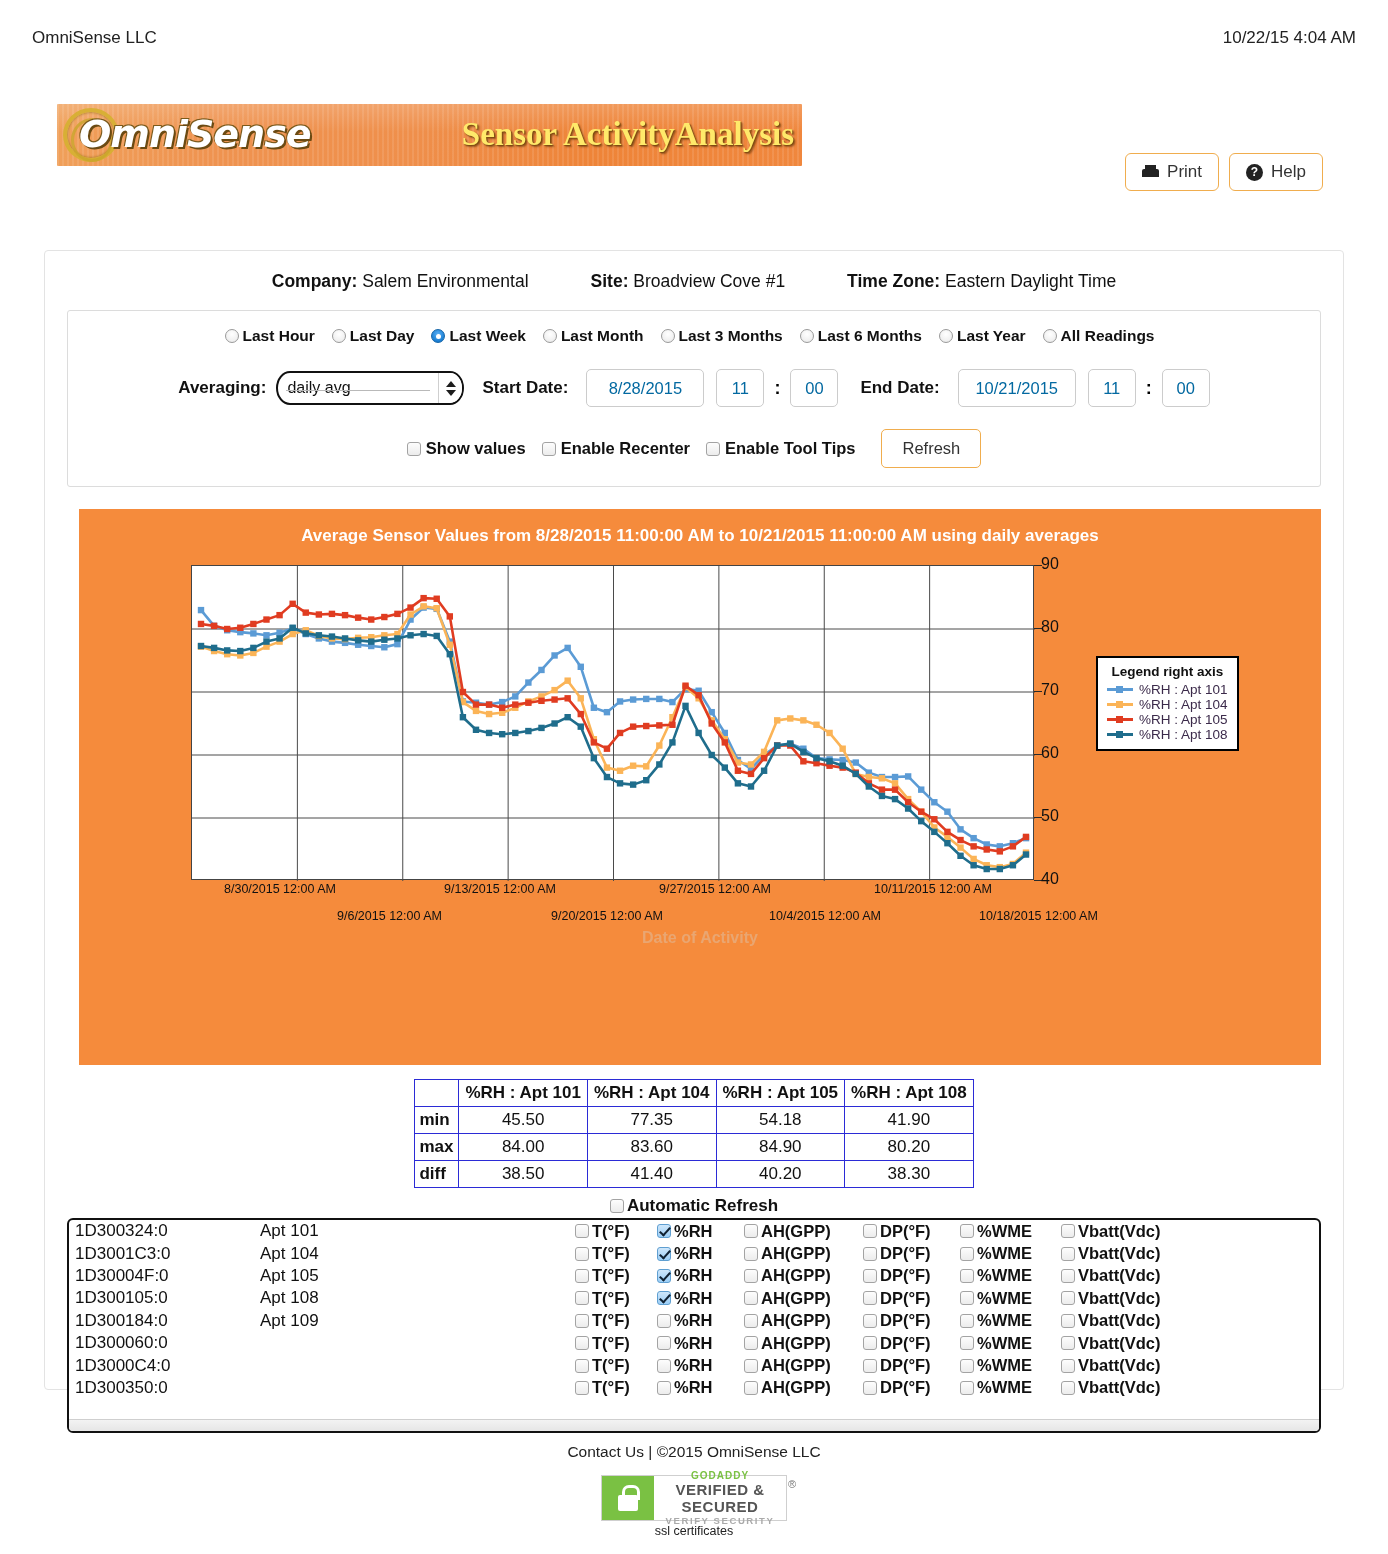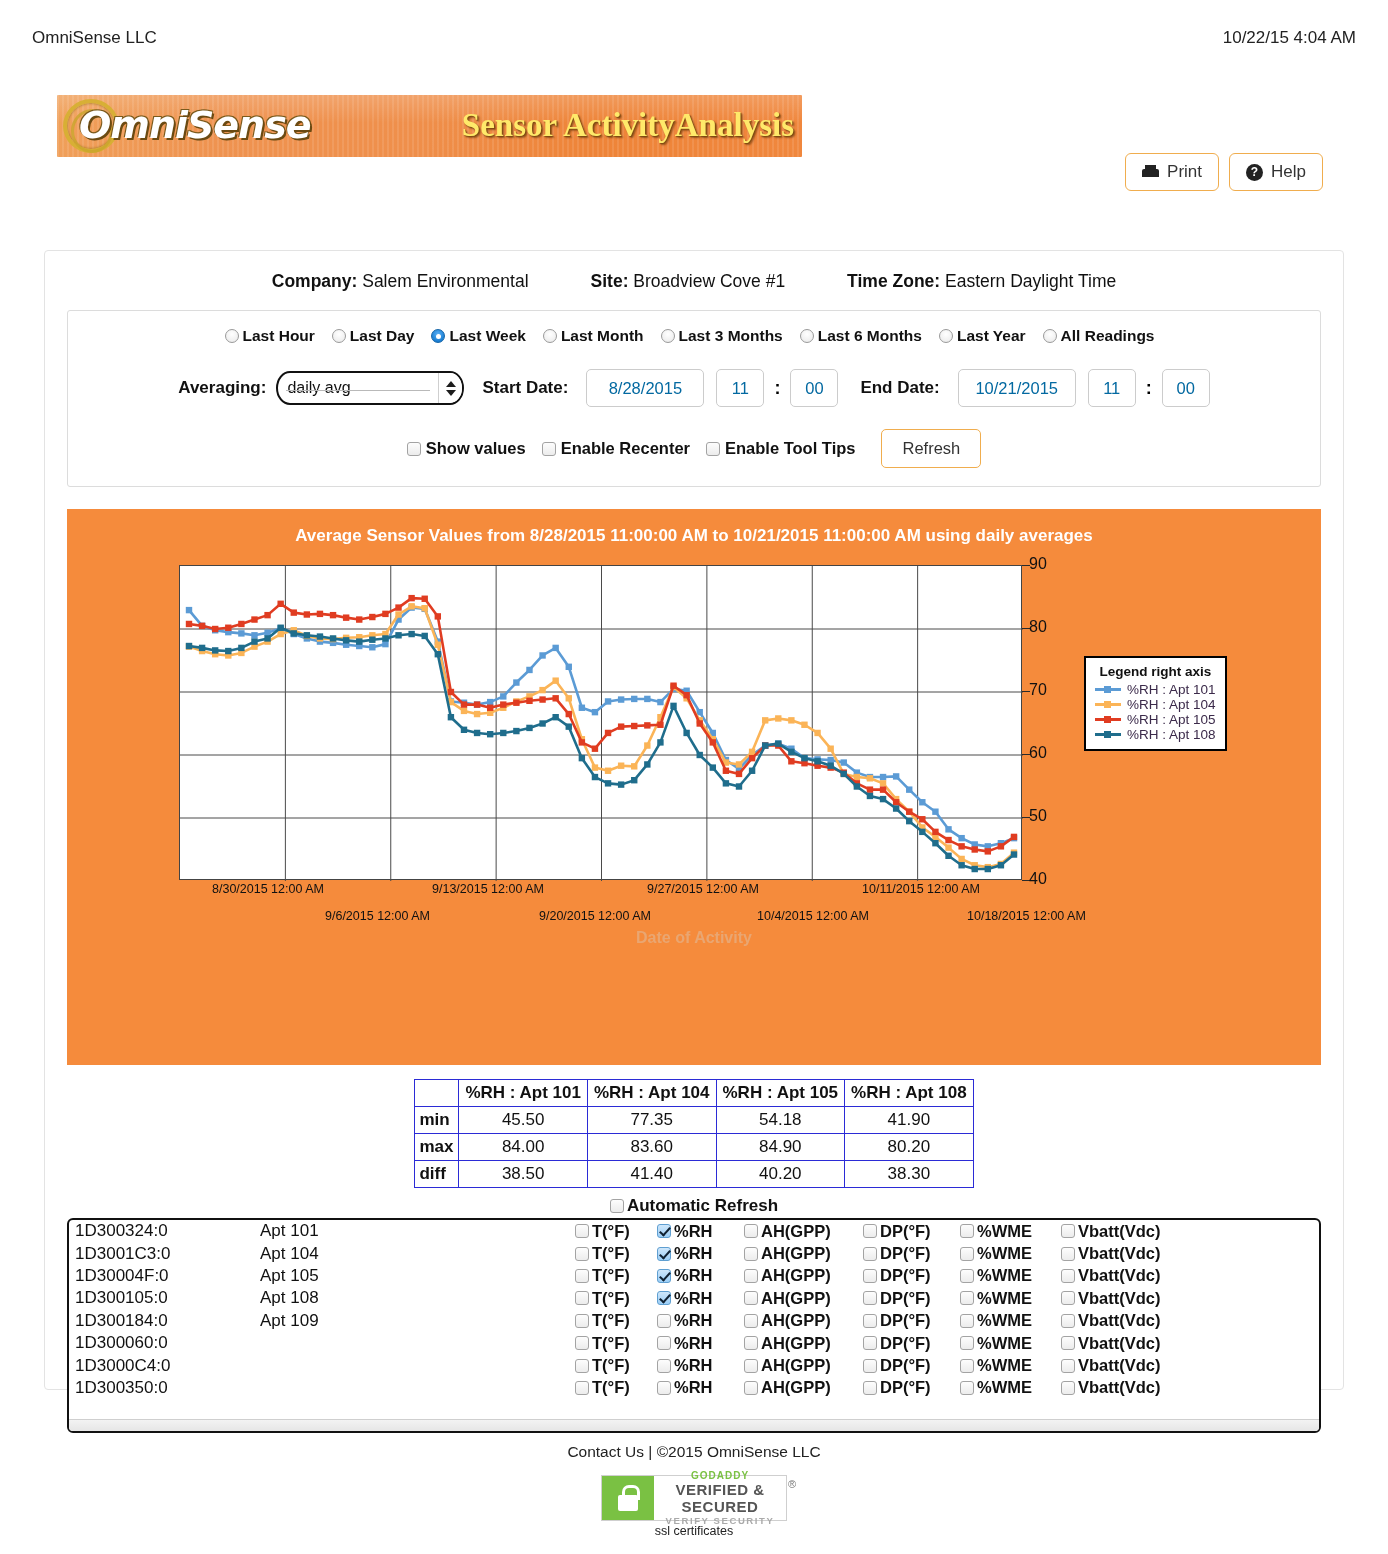--- a/index.html
+++ b/index.html
@@ -17,21 +17,21 @@
 
   
   .topbar {
     position: absolute; top: 28px; left: 0; width: 1388px;
     display: flex; justify-content: space-between;
     padding: 0 32px;
     font-size: 17px; color: #222;
   }
 
   
-  .banner-wrap { position: absolute; top: 95px; left: 57px; }
+  .banner-wrap { position: absolute; top: 104px; left: 57px; }
   .banner {
     width: 745px; height: 62px;
     position: relative; overflow: hidden;
     background:
       linear-gradient(180deg, rgba(255,255,255,.18) 0%, rgba(255,255,255,0) 45%),
       repeating-linear-gradient(90deg, rgba(255,255,255,.10) 0 2px, rgba(255,255,255,0) 2px 5px),
       linear-gradient(100deg,#f0a05a 0%, #ef9350 22%, #ef8f4b 48%, #ee8438 72%, #f0873d 100%);
     border-radius: 1px;
   }
   .banner .ring {
@@ -187,21 +187,21 @@
     content:""; position:absolute; left:4px; top:0px; width:4px; height:9px;
     border:solid #123; border-width: 0 2px 2px 0; transform: rotate(42deg);
   }
   .refresh-btn {
     border: 1px solid #f0ad4e; border-radius: 5px; background:#fff;
     padding: 9px 20px; font-size: 16.5px; color:#333; cursor:pointer; margin-left: 10px;
   }
 
   
   .chart-card {
-    margin: 22px 22px 0 22px; background: #f58b3c; height: 556px;
+    margin: 22px 22px 0 34px; background: #f58b3c; height: 556px;
     position: relative; overflow: hidden;
   }
   .chart-title {
     position:absolute; top: 17px; left:0; right:0; text-align:center;
     color:#fff; font-size: 17px; font-weight: bold;
   }
   .plot {
     position: absolute; left: 112px; top: 56px; width: 843px; height: 315px;
     background: #fff; border: 1px solid #444;
   }

